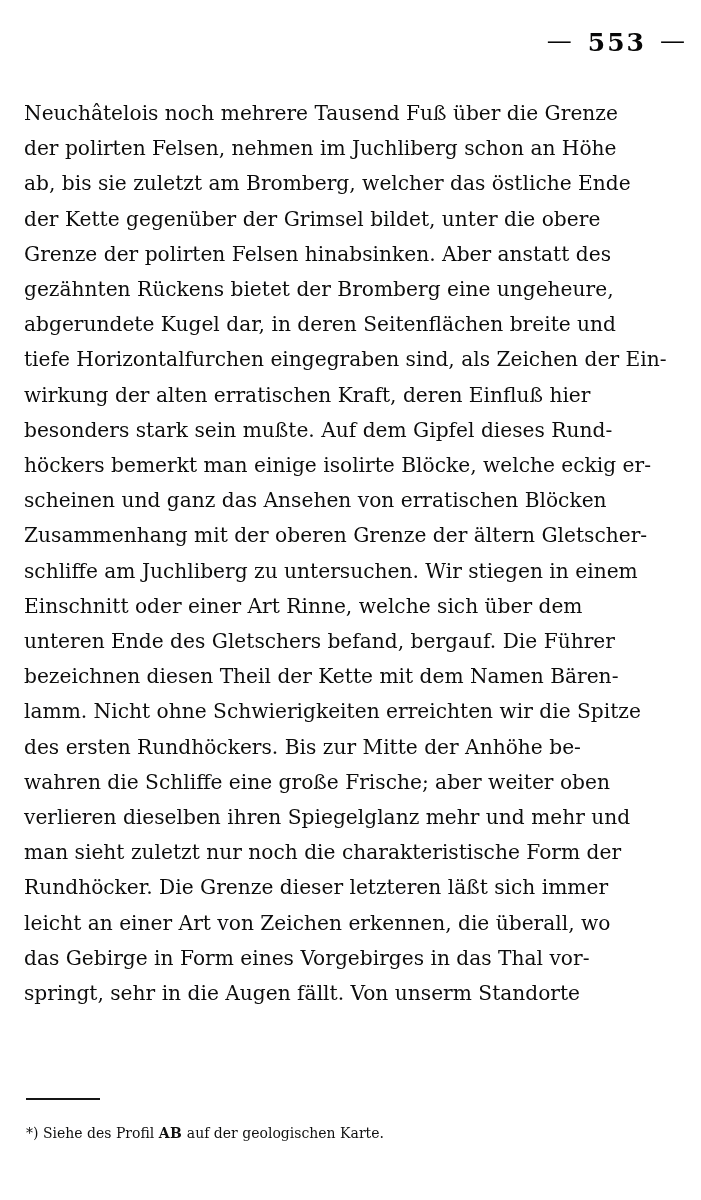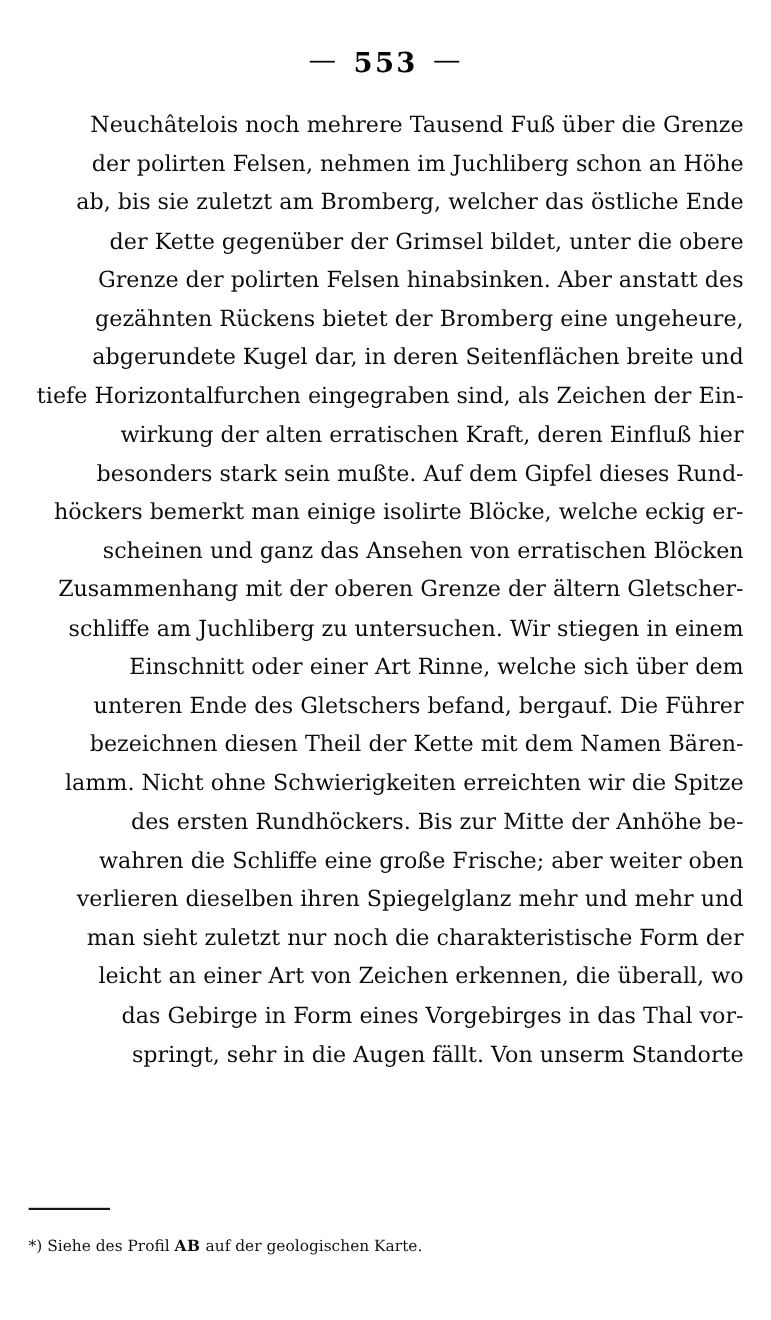--- a/index.html
+++ b/index.html
@@ -18,47 +18,45 @@
   .page {
     position: absolute;
     inset: 0;
     background: #fdfdfc;
   }
   .page-header {
     position: absolute;
     top: 28px;
     left: 0;
     right: 0;
-    text-align: center;
+    text-align: right;
     font-size: 25px;
     letter-spacing: 2px;
     font-weight: 700;
     color: #0d0d0d;
-    margin-top: 14px;
   }
   .page-header .dash {
     display: inline-block;
     padding: 0 14px;
     font-weight: 400;
     transform: translateY(-2px);
   }
   .body-block {
     position: absolute;
     top: 96px;
     left: 24px;
     width: 652px;
   }
   .body-line {
     font-size: 20.2px;
     line-height: 35.2px;
     color: #121212;
     white-space: nowrap;
     letter-spacing: 0px;
     font-weight: 500;
-    text-align: right;
   }
   .fn-rule {
     position: absolute;
     left: 26px;
     top: 1098px;
     width: 74px;
     height: 0;
     border-top: 2px solid #1a1a1a;
   }
   .footnote {
@@ -109,20 +107,21 @@
     <div class="body-line">Zusammenhang mit der oberen Grenze der ältern Gletscher-</div>
     <div class="body-line">schliffe am Juchliberg zu untersuchen.  Wir stiegen in einem</div>
     <div class="body-line">Einschnitt oder einer Art Rinne, welche sich über dem</div>
     <div class="body-line">unteren Ende des Gletschers befand, bergauf.   Die Führer</div>
     <div class="body-line">bezeichnen diesen Theil der Kette mit dem Namen Bären-</div>
     <div class="body-line">lamm.  Nicht ohne Schwierigkeiten erreichten wir die Spitze</div>
     <div class="body-line">des ersten Rundhöckers.  Bis zur Mitte der Anhöhe be-</div>
     <div class="body-line">wahren die Schliffe eine große Frische; aber weiter oben</div>
     <div class="body-line">verlieren dieselben ihren Spiegelglanz mehr und mehr und</div>
     <div class="body-line">man sieht zuletzt nur noch die charakteristische Form der</div>
+    <div class="body-line">Rundhöcker.   Die Grenze dieser letzteren läßt sich immer</div>
     <div class="body-line">leicht an einer Art von Zeichen erkennen, die überall, wo</div>
     <div class="body-line">das Gebirge in Form eines Vorgebirges in das Thal vor-</div>
     <div class="body-line">springt, sehr in die Augen fällt.  Von unserm Standorte</div>
   </div>
 
   <div class="fn-rule"></div>
 
   <div class="footnote fraktur">
     <span>*)</span><span> Siehe des Profil </span><b>AB</b><span> auf der geologischen Karte.</span>
   </div>

